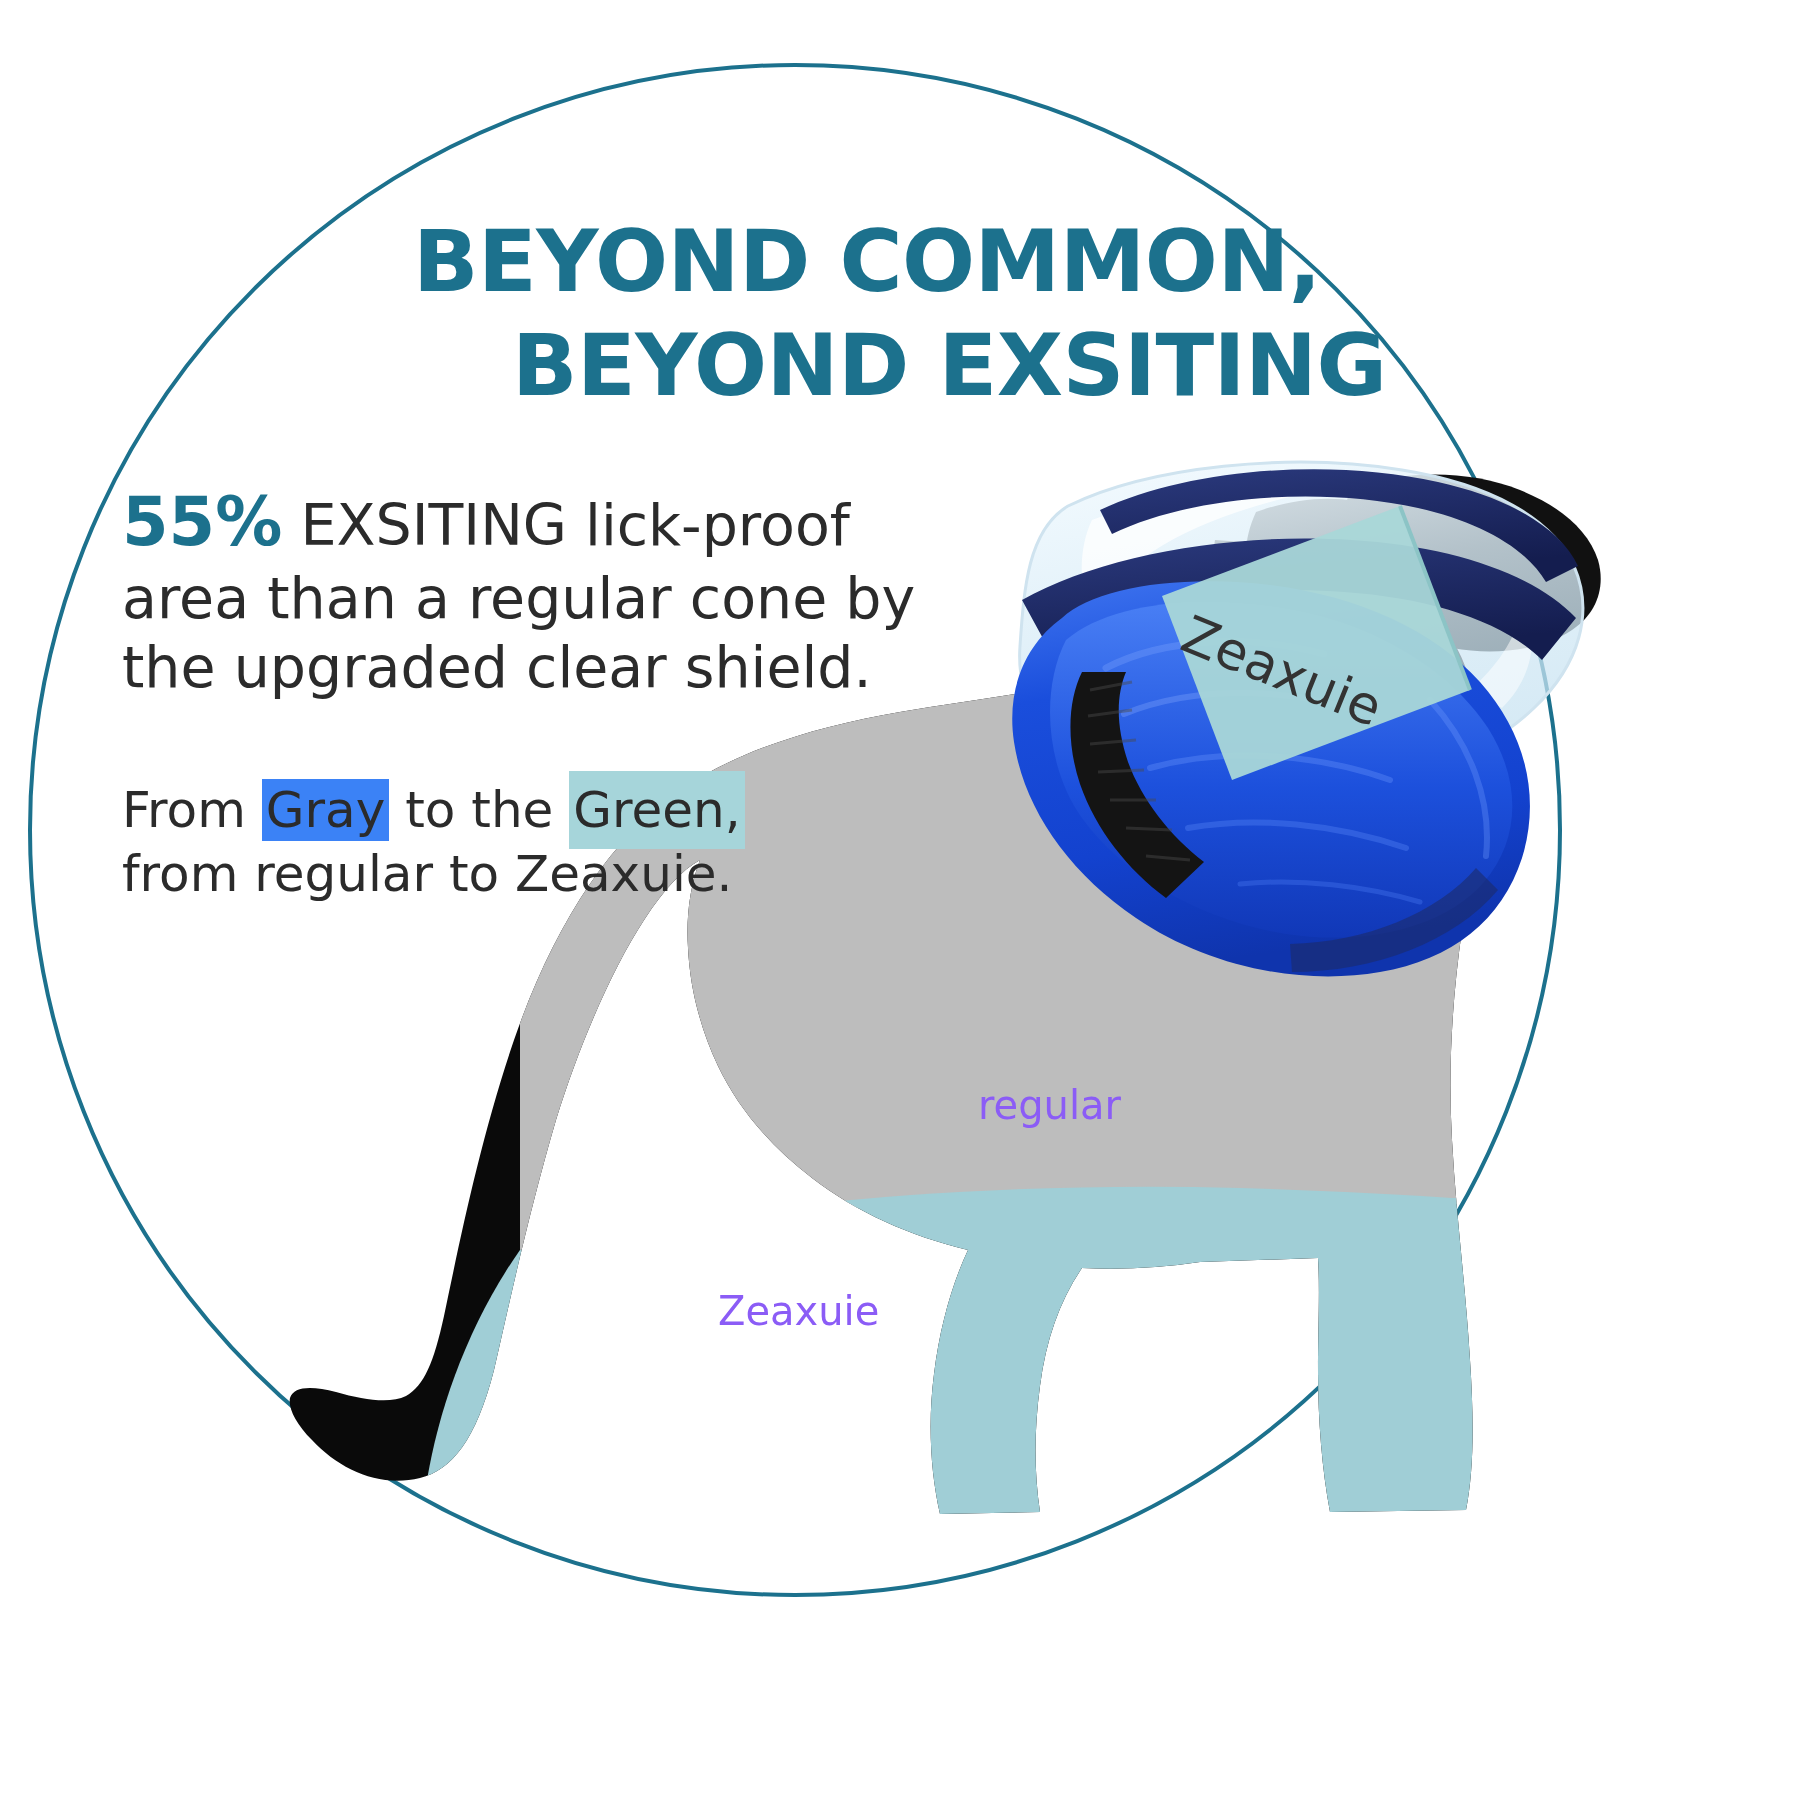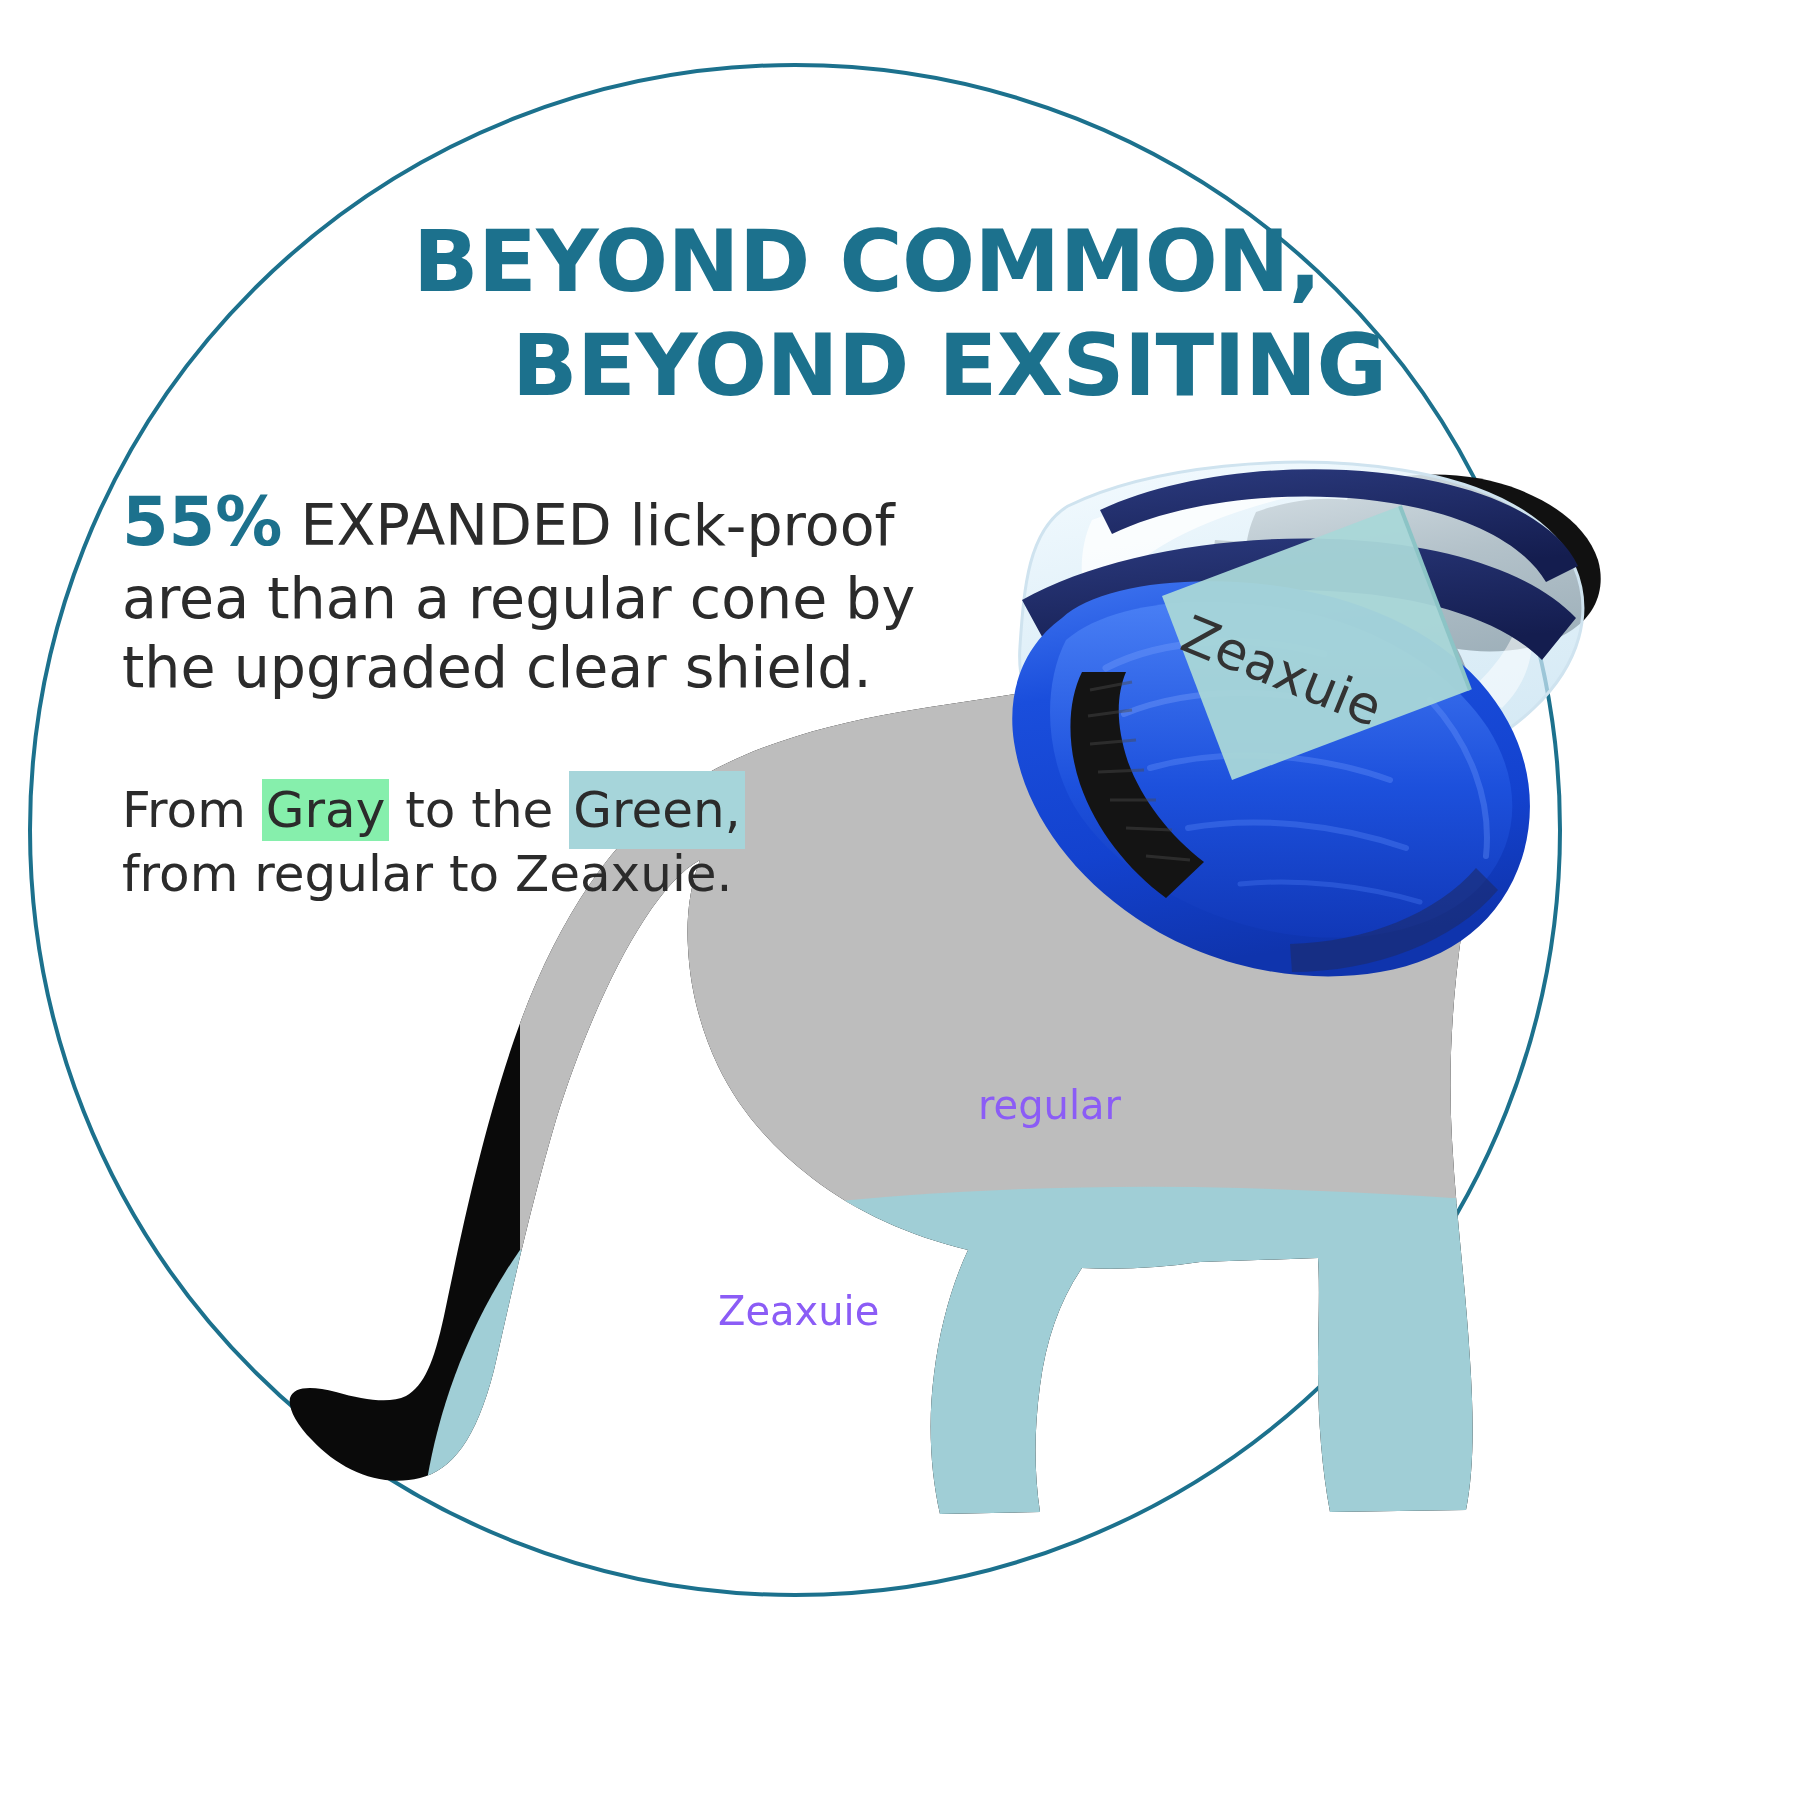--- a/index.html
+++ b/index.html
@@ -80,21 +80,21 @@
     z-index: 6;
   }
   .copy-line-2 {
     font-family: "DejaVu Sans", sans-serif;
     font-size: 50px;
     line-height: 1.28;
     color: #2b2b2b;
     white-space: nowrap;
   }
   .hl-gray {
-    background: #86efac;
+    background: #3b82f6;
     padding: 2px 4px;
   }
   .hl-green {
     background: #a6d5da;
     padding: 10px 4px;
   }
 
   
   .dog-label {
     position: absolute;
@@ -347,21 +347,21 @@
 
   <div class="collar-tag-text">Zeaxuie</div>
 
   <div class="headline">
     <span class="headline-line l1">BEYOND COMMON,</span>
     <span class="headline-line l2">BEYOND EXSITING</span>
   </div>
 
   <div class="copy-block">
     <div class="copy-line">
-      <span class="pct">55%</span><span> EXPANDED lick-proof</span>
+      <span class="pct">55%</span><span> EXSITING lick-proof</span>
     </div>
     <div class="copy-line">area than a regular cone by</div>
     <div class="copy-line">the upgraded clear shield.</div>
   </div>
 
   <div class="copy-block-2">
     <div class="copy-line-2">
       <span>From </span><span class="hl-gray">Gray</span><span> to the </span><span class="hl-green">Green,</span>
     </div>
     <div class="copy-line-2">from regular to Zeaxuie.</div>

